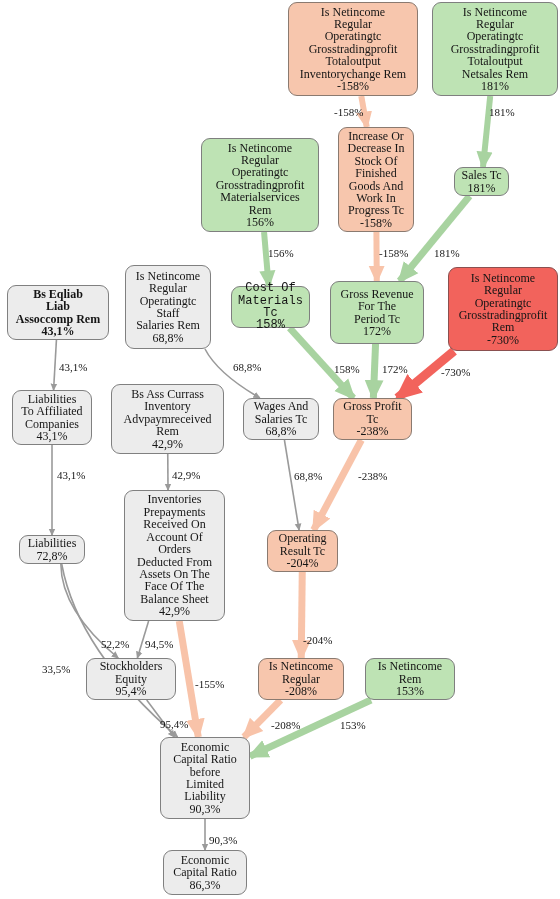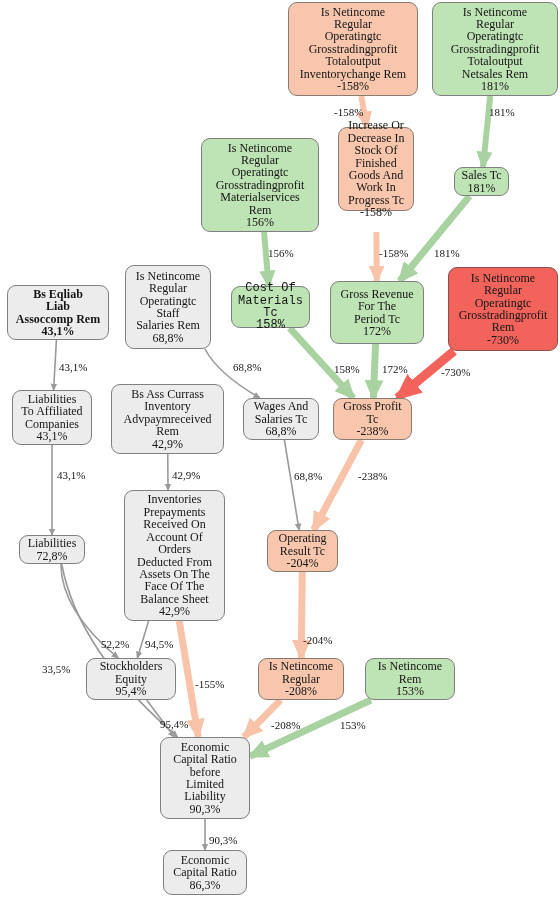--- a/index.html
+++ b/index.html
@@ -113,21 +113,21 @@
     </div>
     <div class="node green" style="left: 201px; top: 138px; width: 118px; height: 94px;">
       <span class="label">Is Netincome
 Regular
 Operatingtc
 Grosstradingprofit
 Materialservices
 Rem
 156%</span>
     </div>
-    <div class="node orange" style="left: 338px; top: 127px; width: 76px; height: 84px;">
+    <div class="node orange" style="left: 338px; top: 127px; width: 76px; height: 105px;">
       <span class="label">Increase Or
 Decrease In
 Stock Of
 Finished
 Goods And
 Work In
 Progress Tc
 -158%</span>
     </div>
     <div class="node green" style="left: 454px; top: 167px; width: 55px; height: 29px;">

